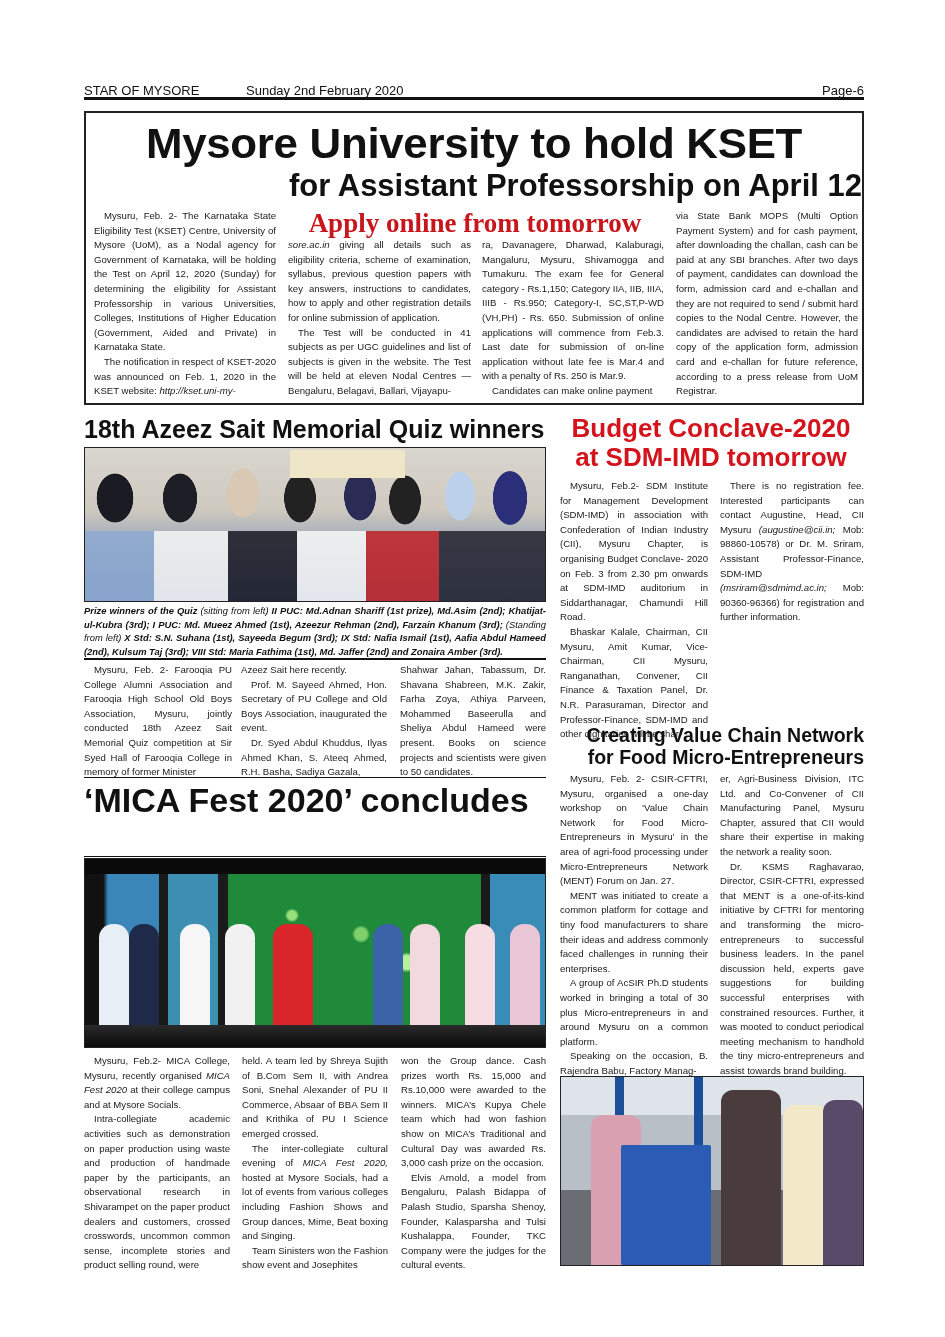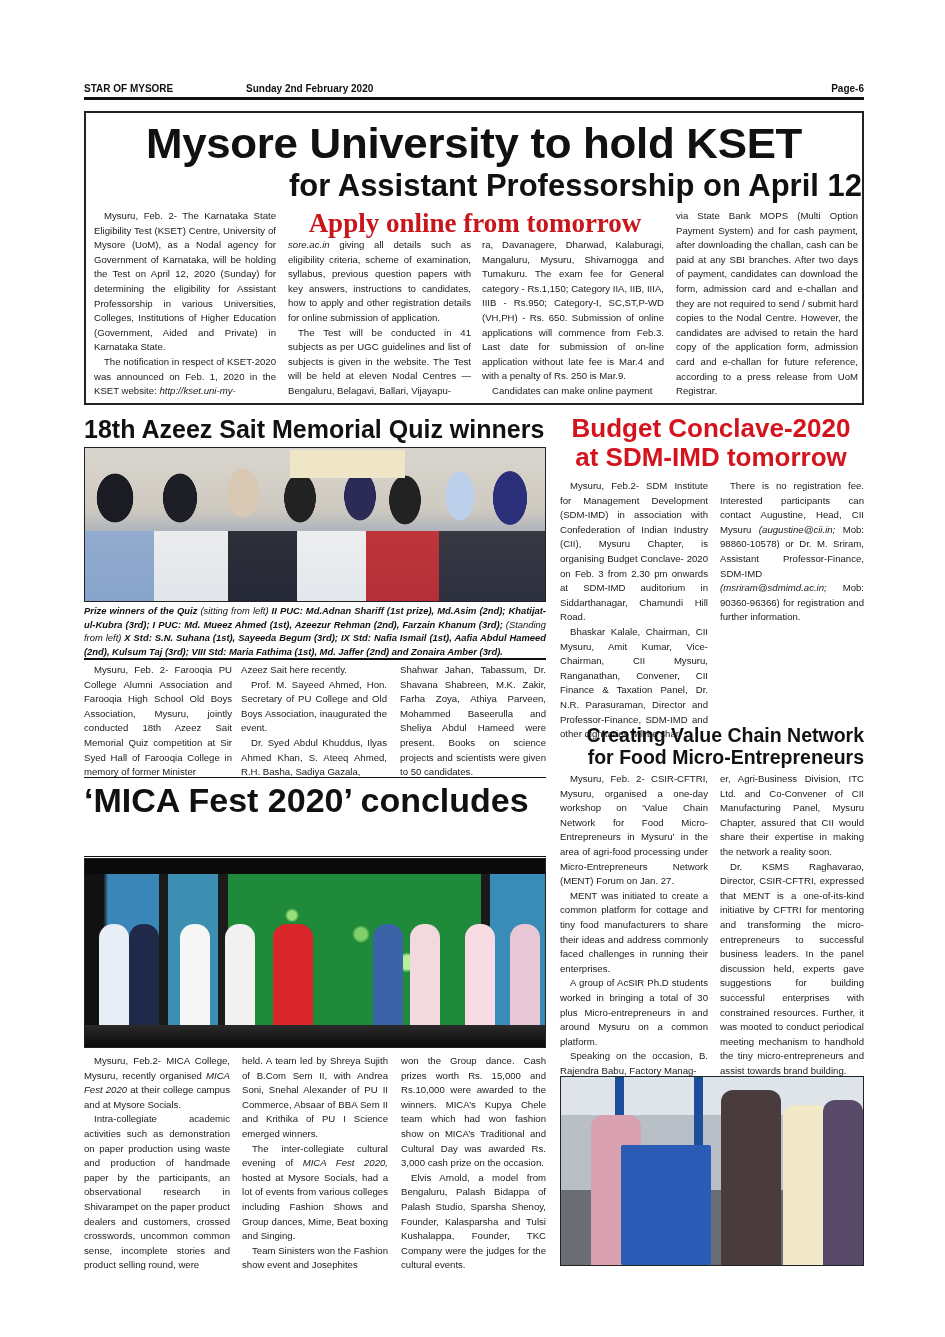--- a/index.html
+++ b/index.html
@@ -1,19 +1,19 @@
 <!DOCTYPE html>
 <html><head>
 <meta charset="utf-8">
 <style>
   * { box-sizing: border-box; margin: 0; padding: 0; }
   html, body { width: 945px; height: 1337px; background: #ffffff; overflow: hidden; }
   body { position: relative; font-family: "Liberation Sans", sans-serif; color: #111; }
 
-  .masthead { position: absolute; left: 84px; top: 80px; width: 780px; height: 20px; border-bottom: 3px solid #111; font-weight: bold; font-size: 10px; }
+  .masthead { position: absolute; left: 84px; top: 80px; width: 780px; height: 20px; border-bottom: 3px solid #111; font-weight: normal; font-size: 13px; }
   .masthead .paper { position: absolute; left: 0; top: 3px; }
   .masthead .date { position: absolute; left: 162px; top: 3px; }
   .masthead .page { position: absolute; right: 0; top: 3px; }
 
   .kset-box { position: absolute; left: 84px; top: 111px; width: 780px; height: 294px; border: 2px solid #222; }
   .kset-h1 { position: absolute; left: 0; top: 4px; width: 100%; text-align: center; font-weight: 900; font-size: 43px; letter-spacing: -0.3px; line-height: 52px; transform: scaleX(1.02); }
   .kset-h2 { position: absolute; left: 0; top: 54px; width: 100%; text-align: right; font-weight: 900; font-size: 31px; line-height: 38px; }
   .kset-sub { position: absolute; left: 200px; top: 95px; width: 378px; text-align: center; color: #c8161d; font-family: "Liberation Serif", "DejaVu Serif", serif; font-weight: bold; font-size: 27px; line-height: 30px; }
 
   .col { position: absolute; font-size: 9.6px; line-height: 14.6px; text-align: justify; color: #1a1a1a; }
@@ -162,20 +162,20 @@
   <div class="model" style="left:325px; background:#f2d9de;" data-interactable="false"></div>
   <div class="model" style="left:380px; background:#f7dce4;" data-interactable="false"></div>
   <div class="model" style="left:425px; background:#e9c6d6;" data-interactable="false"></div>
   <div class="stage" data-interactable="false"></div>
 </div>
 <div class="col" style="left:84px; top:1054px; width:146px;" data-interactable="false">
   <p data-interactable="false"><span data-interactable="false">Mysuru, Feb.2- MICA College, Mysuru, recently organised </span><em data-interactable="false">MICA Fest 2020</em><span data-interactable="false"> at their college campus and at Mysore Socials.</span></p>
   <p data-interactable="false">Intra-collegiate academic activities such as demonstration on paper production using waste and production of handmade paper by the participants, an observational research in Shivarampet on the paper product dealers and customers, crossed crosswords, uncommon common sense, incomplete stories and product selling round, were</p>
 </div>
 <div class="col" style="left:242px; top:1054px; width:146px;" data-interactable="false">
-  <p class="noind" data-interactable="false">held.  A team led by Shreya Sujith of B.Com Sem II, with Andrea Soni, Snehal Alexander of PU II Commerce, Absaar of BBA Sem II and Krithika of PU I Science emerged winners.</p>
+  <p class="noind" data-interactable="false">held.  A team led by Shreya Sujith of B.Com Sem II, with Andrea Soni, Snehal Alexander of PU II Commerce, Absaar of BBA Sem II and Krithika of PU I Science emerged crossed.</p>
   <p data-interactable="false"><span data-interactable="false">The inter-collegiate cultural evening of </span><em data-interactable="false">MICA Fest 2020,</em><span data-interactable="false"> hosted at Mysore Socials, had a lot of events from various colleges including Fashion Shows and Group dances, Mime, Beat boxing and Singing.</span></p>
   <p data-interactable="false">Team Sinisters won the Fashion show event and Josephites</p>
 </div>
 <div class="col" style="left:401px; top:1054px; width:145px;" data-interactable="false">
   <p class="noind" data-interactable="false">won the Group dance. Cash prizes worth Rs. 15,000 and Rs.10,000 were awarded to the winners.  MICA’s Kupya Chele team which had won fashion show on MICA’s Traditional and Cultural Day  was awarded Rs. 3,000 cash prize on the occasion.</p>
   <p data-interactable="false">Elvis Arnold, a model from Bengaluru, Palash Bidappa of Palash Studio, Sparsha Shenoy, Founder, Kalasparsha and Tulsi Kushalappa, Founder, TKC Company were the judges for the cultural events.</p>
 </div>
 
 </body></html>

